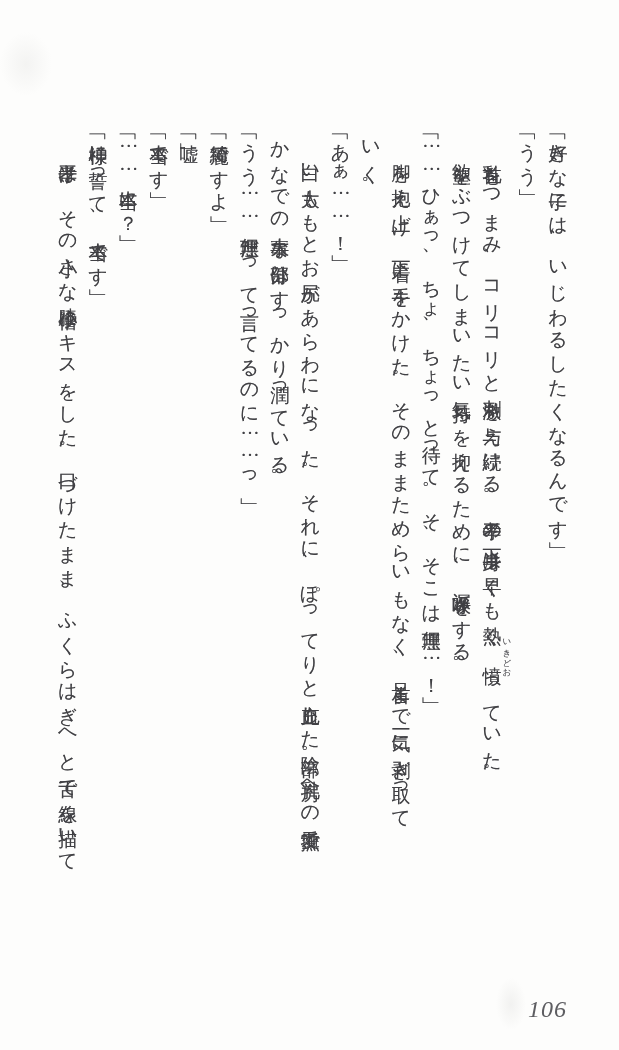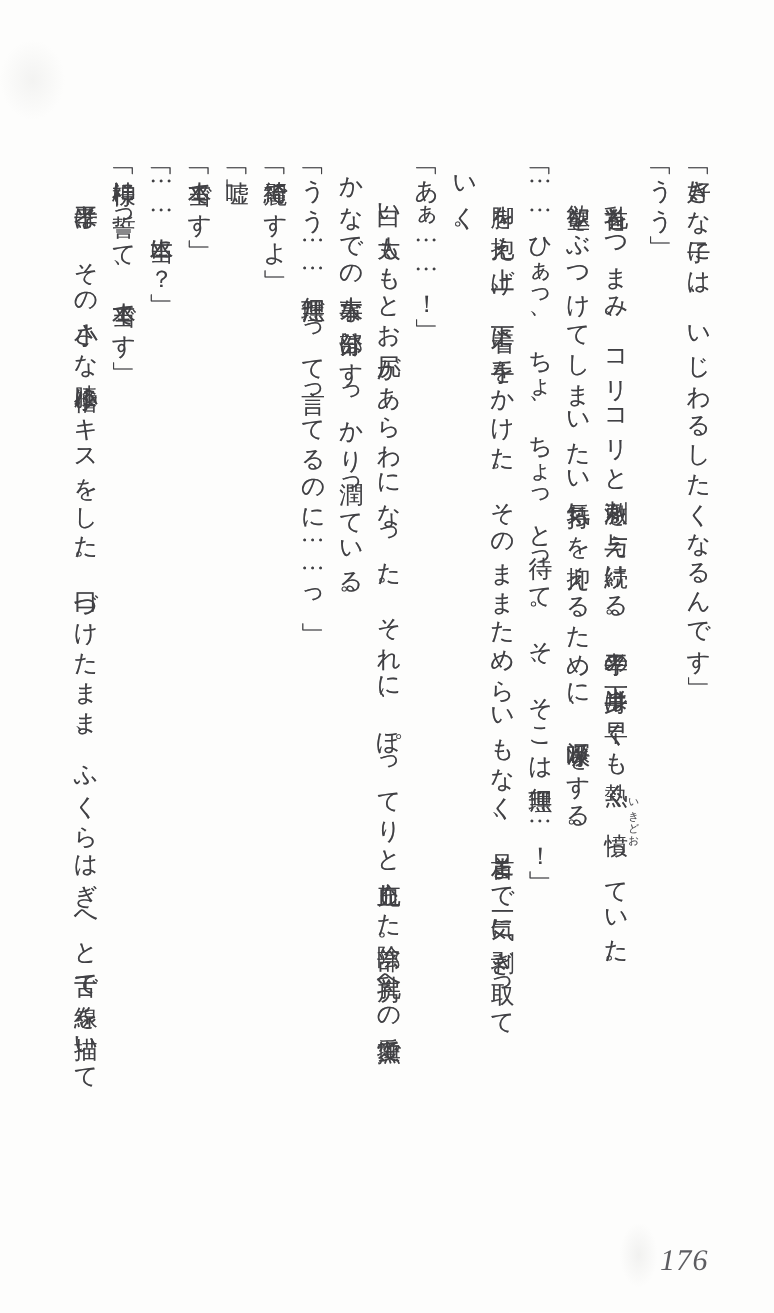--- a/index.html
+++ b/index.html
@@ -92,14 +92,14 @@
       <div class="tline">かなでの大事な部分はすっかり潤っている。</div>
       <div class="tline">「うう……無理だって言ってるのに……っ」</div>
       <div class="tline">「綺麗ですよ」</div>
       <div class="tline">「嘘」</div>
       <div class="tline">「本当です」</div>
       <div class="tline">「……本当に？」</div>
       <div class="tline">「神様に誓って、本当です」</div>
       <div class="tline indent">孝平は、その小さな膝小僧にキスをした。口づけたまま、ふくらはぎへと舌で線を描いて</div>
     </div>
 
-  <div class="page-number">176</div>
+  <div class="page-number">106</div>
 </div>
 
 </body></html>

